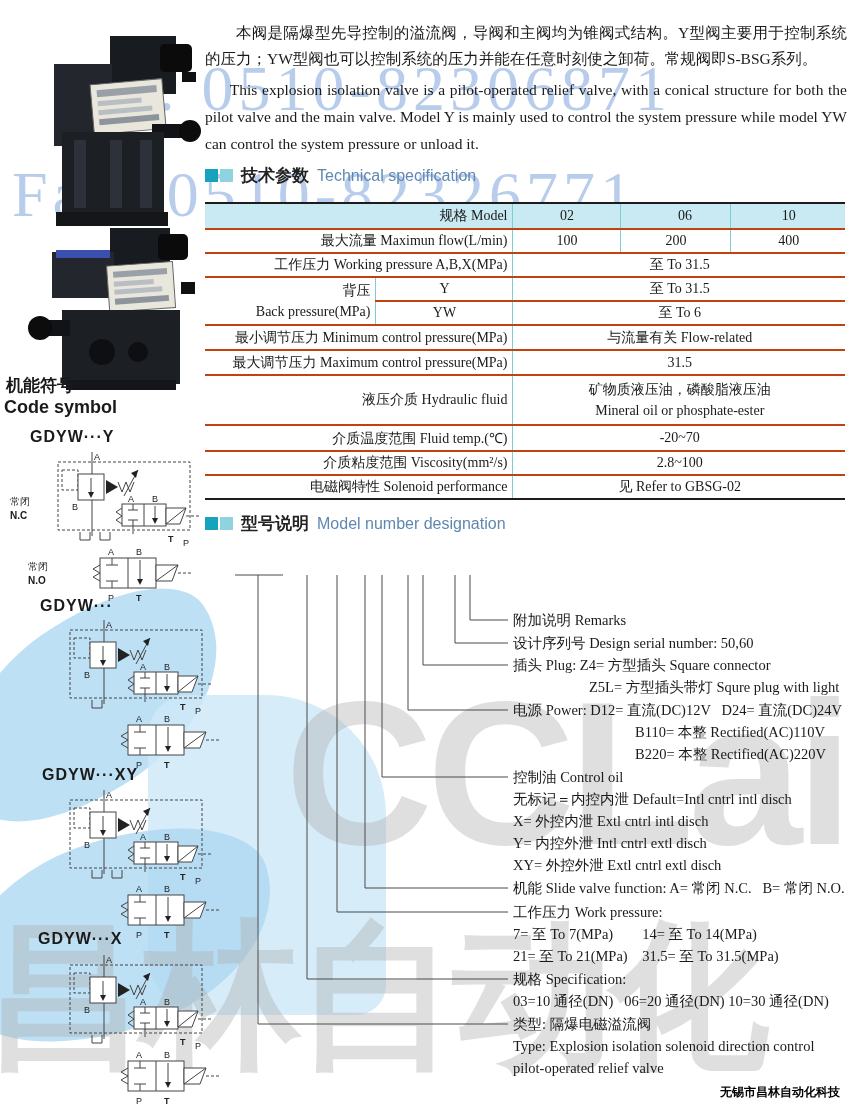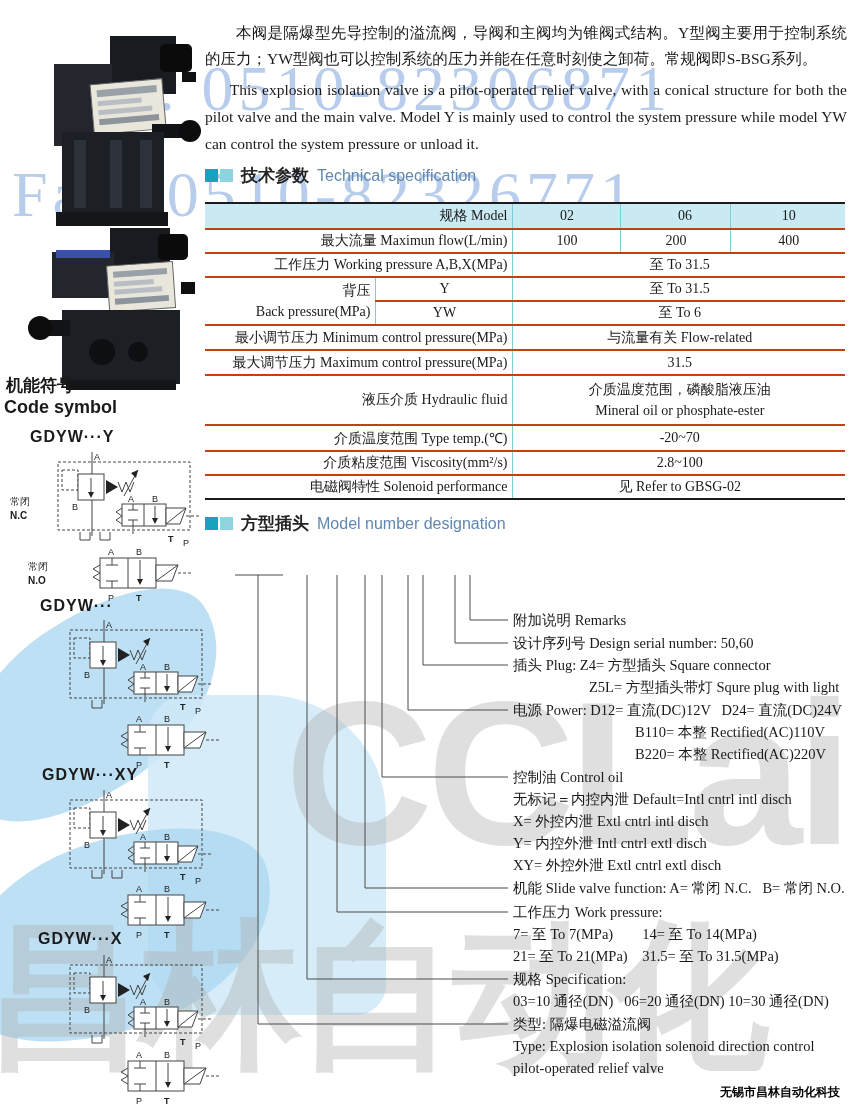--- a/index.html
+++ b/index.html
@@ -405,44 +405,44 @@
       <td class="lbl" colspan="2">最小调节压力 Minimum control pressure(MPa)</td>
       <td class="val" colspan="3">与流量有关 Flow-related</td>
     </tr>
     <tr style="height:25px;">
       <td class="lbl" colspan="2">最大调节压力 Maximum control pressure(MPa)</td>
       <td class="val" colspan="3">31.5</td>
     </tr>
     <tr style="height:50px;">
       <td class="lbl" colspan="2">液压介质 Hydraulic fluid</td>
       <td class="val two" colspan="3">
-        <span>介质温度范围，磷酸脂液压油</span><br>
+        <span>矿物质液压油，磷酸脂液压油</span><br>
         <span>Mineral oil or phosphate-ester</span>
       </td>
     </tr>
     <tr style="height:25px;">
-      <td class="lbl" colspan="2">介质温度范围 Type temp.(℃)</td>
+      <td class="lbl" colspan="2">介质温度范围 Fluid temp.(℃)</td>
       <td class="val" colspan="3">-20~70</td>
     </tr>
     <tr style="height:24px;">
       <td class="lbl" colspan="2">介质粘度范围 Viscosity(mm²/s)</td>
       <td class="val" colspan="3">2.8~100</td>
     </tr>
     <tr style="height:24px;">
       <td class="lbl" colspan="2">电磁阀特性 Solenoid performance</td>
       <td class="val" colspan="3">见 Refer to GBSG-02</td>
     </tr>
   </tbody>
     </table>
 </div>
 
 <div class="layer sec-head" style="left:205px;top:512px;">
   <span class="sq1"></span>
   <span class="sq2"></span>
-  <span class="sec-zh">方型插头</span>
+  <span class="sec-zh">型号说明</span>
   <span class="sec-en">Model number designation</span>
 </div>
 
 <div class="layer" style="left:205px;top:545px;width:648px;height:556px;">
   <svg class="leader" width="648" height="540">
     <path d="M30,30 H78 M53,30 V479 H303"></path>
     <path d="M102,30 V434 H303"></path>
     <path d="M132,30 V367 H303"></path>
     <path d="M160,30 V343 H303"></path>
     <path d="M177,30 V232 H303"></path>

